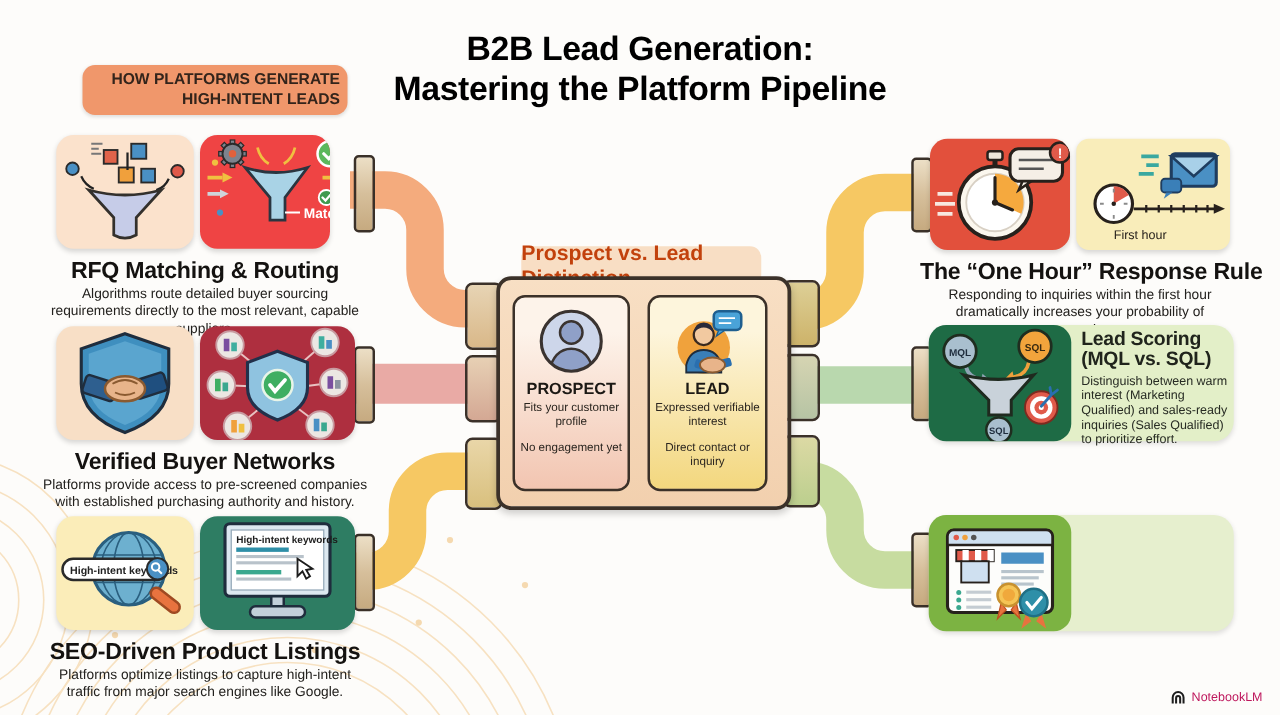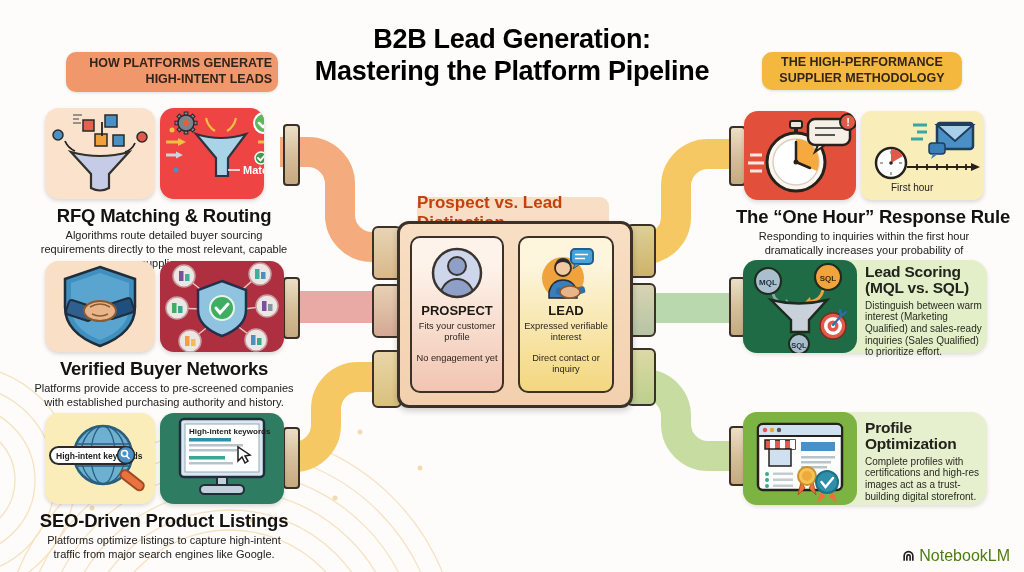--- a/index.html
+++ b/index.html
@@ -44,21 +44,21 @@
   .panel-lead{left:118px;width:92px;background:linear-gradient(180deg,#fdf5dc 18%,#f3d77e);}
   .cp-title{font-size:13px;font-weight:bold;color:#1c1915;margin-top:3px;}
   .cp-text{font-size:9.3px;line-height:1.22;color:#2a251f;font-weight:500;margin-top:3px;padding:0 3px;}
   .cp-icon{margin-top:8px;height:54px;}
   
   .port{position:absolute;width:26px;border:2.5px solid #3b3129;border-radius:6px;z-index:2;}
   .plug{position:absolute;width:13px;border:2.5px solid #3a3028;border-radius:4px;z-index:2;
       background:linear-gradient(180deg,#ecdfc6,#d6bf9b 50%,#c6aa80);}
   
   .watermark{position:absolute;right:14px;bottom:7px;display:flex;align-items:center;gap:4px;
-      font-size:16px;color:#4d7c0f;font-weight:500;z-index:6;}
+      font-size:10px;color:#be185d;font-weight:500;z-index:6;}
   svg text{font-family:"Liberation Sans",sans-serif;}
 </style>
 </head>
 <body>
 
 <div id="canvas">
 
   <svg id="deco" width="1024" height="572">
     <g stroke="#f0c27e" fill="none" opacity="0.45" stroke-width="1.3">
       <circle cx="230" cy="660" r="130"></circle>
@@ -89,21 +89,20 @@
     <path d="M632,308 H744" stroke="#b9d8ae" stroke-width="30" fill="none"></path>
     <path d="M632,384 h12 a32,32 0 0 1 32,32 v8 a32,32 0 0 0 32,32 h36" stroke="#c7dca0" stroke-width="30" fill="none"></path>
   </svg>
 
   <div class="main-title">
     <div>B2B Lead Generation:</div>
     <div>Mastering the Platform Pipeline</div>
   </div>
 
   <div class="badge badge-left">HOW PLATFORMS GENERATE HIGH-INTENT LEADS</div>
-  <div class="badge badge-right">THE HIGH-PERFORMANCE SUPPLIER METHODOLOGY</div>
 
   <div class="side-card" style="left:40px;top:108px;">
     <div class="panels">
       <div class="panel" style="width:110px;background:#fbe2cc;">
         <svg width="110" height="91" viewBox="0 0 110 91">
           <path d="M28,7 h9 M28,11 h6 M28,15 h8" stroke="#777" stroke-width="1.5"></path>
           <circle cx="13" cy="27" r="5" fill="#4a90c4" stroke="#2a2a2a" stroke-width="1.5"></circle>
           <circle cx="97" cy="29" r="5" fill="#e05a4a" stroke="#2a2a2a" stroke-width="1.5"></circle>
           <rect x="38" y="12" width="11" height="11" fill="#e0634a" stroke="#2a2a2a" stroke-width="1.5"></rect>
           <rect x="60" y="7" width="12" height="12" fill="#4a90c4" stroke="#2a2a2a" stroke-width="1.5"></rect>
@@ -451,24 +450,20 @@
           <circle cx="64" cy="64" r="5" fill="#f0a93c"></circle>
         </g>
         <g>
           <polygon points="78,78 74,91 82,85" fill="#e8733f"></polygon>
           <polygon points="90,78 94,91 86,85" fill="#e8733f"></polygon>
           <circle cx="84" cy="70" r="11" fill="#2e8fa8" stroke="#1f6f85" stroke-width="2"></circle>
           <path d="M78.5,70 l4,5 l7.5,-9" stroke="#fff" stroke-width="2.5" fill="none" stroke-linecap="round"></path>
         </g>
       </svg>
     </div>
-    <div class="text-card-content" style="top:8px;">
-      <div class="text-card-title">Profile Optimization</div>
-      <div class="text-card-desc">Complete profiles with certifications and high-res images act as a trust-building digital storefront.</div>
-    </div>
   </div>
 
   <div class="watermark">
     <svg width="13" height="13" viewBox="0 0 24 24">
       <path d="M4,20 V11 a8,8 0 0 1 16,0 v9" fill="none" stroke="#1d1d1d" stroke-width="3"></path>
       <path d="M9,20 v-8 a3,3 0 0 1 6,0 v8" fill="none" stroke="#1d1d1d" stroke-width="3"></path>
     </svg>
     <span>NotebookLM</span>
   </div>
 

